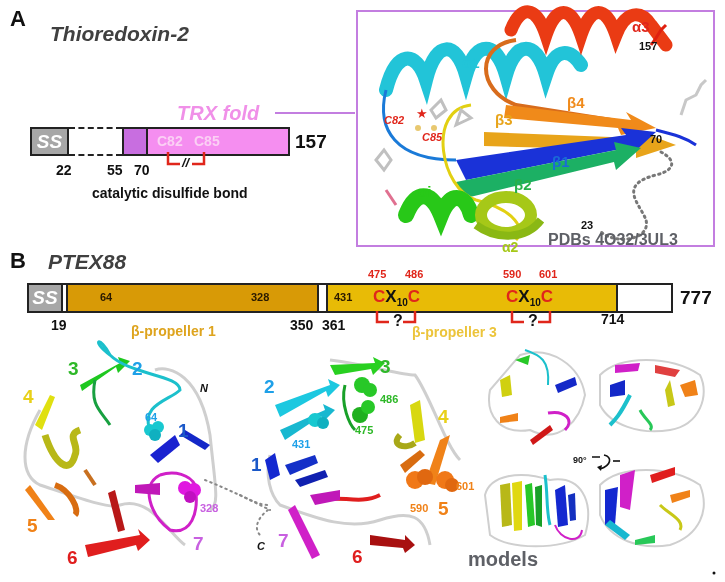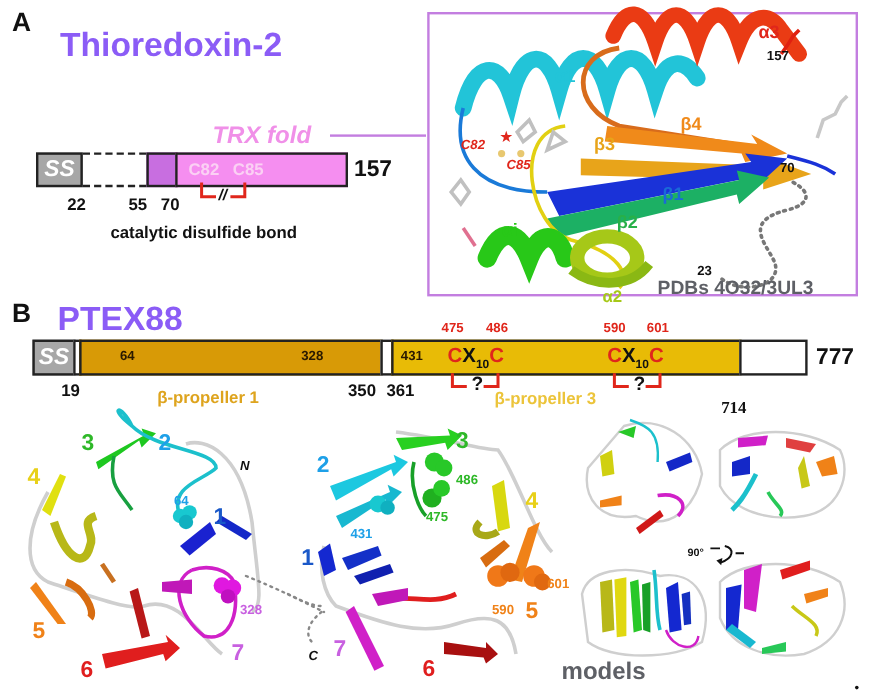--- a/index.html
+++ b/index.html
@@ -1,19 +1,19 @@
 <!DOCTYPE html>
 <html><head>
 <meta charset="utf-8">
 <style>
   html,body{margin:0;padding:0;background:#fff;}
   body{width:725px;height:582px;position:relative;overflow:hidden;font-family:"Liberation Sans",sans-serif;}
   .abs{position:absolute;}
   .panel-letter{font-size:22px;font-weight:bold;color:#111;}
-  .title{font-size:28px;font-weight:bold;color:#8b5cf6;}
+  .title{font-size:21px;font-weight:bold;color:#404040;font-style:italic;}
   .num{font-size:14px;font-weight:bold;color:#111;}
   .bar{position:absolute;box-sizing:border-box;border:2px solid #222;}
   .ss{background:#a7a7a7;color:#fff;font-style:italic;font-weight:bold;font-size:19px;display:flex;align-items:center;justify-content:center;}
   .small-red{color:#e0261b;font-size:11px;font-weight:bold;}
   .cysname{color:#fbd0f4;font-weight:bold;font-size:14px;}
   svg{position:absolute;overflow:visible;}
   .svgtxt{font-family:"Liberation Sans",sans-serif;font-weight:bold;}
 </style>
 </head>
 <body>
@@ -136,21 +136,21 @@
 <div class="abs num" style="left:393px;top:312px;font-size:16px;">?</div>
 <svg style="left:505px;top:311px;" width="60" height="20">
   <polyline points="7,0 7,11 19,11" fill="none" stroke="#e0261b" stroke-width="2.5"></polyline>
   <polyline points="45,0 45,11 33,11" fill="none" stroke="#e0261b" stroke-width="2.5"></polyline>
 </svg>
 <div class="abs num" style="left:528px;top:312px;font-size:16px;">?</div>
 
 <div class="abs num" style="left:51px;top:317px;">19</div>
 <div class="abs num" style="left:290px;top:317px;">350</div>
 <div class="abs num" style="left:322px;top:317px;">361</div>
-<div class="abs num" style="left:601px;top:333px;font-family:Liberation Serif, serif;">714</div>
+<div class="abs num" style="left:601px;top:311px;">714</div>
 <div class="abs" style="left:131px;top:323px;font-size:14px;font-weight:bold;color:#dea41e;">β-propeller 1</div>
 <div class="abs" style="left:412px;top:324px;font-size:14px;font-weight:bold;color:#ecc43a;">β-propeller 3</div>
 
 <svg style="left:0;top:335px;" width="260" height="247">
   <path d="M40,75 C20,110 20,140 40,150 C70,160 110,175 120,170 C150,160 170,200 185,210" fill="none" stroke="#cfcfcf" stroke-width="3"></path>
   <path d="M155,35 C170,30 200,40 210,100 C215,150 220,170 210,175" fill="none" stroke="#cfcfcf" stroke-width="3"></path>
 
   <polygon points="80,50 120,28 118,22 130,26 118,38 116,32 82,56" fill="#1ec820"></polygon>
   <path d="M95,45 C90,70 100,75 110,90" fill="none" stroke="#18a040" stroke-width="3"></path>
 

